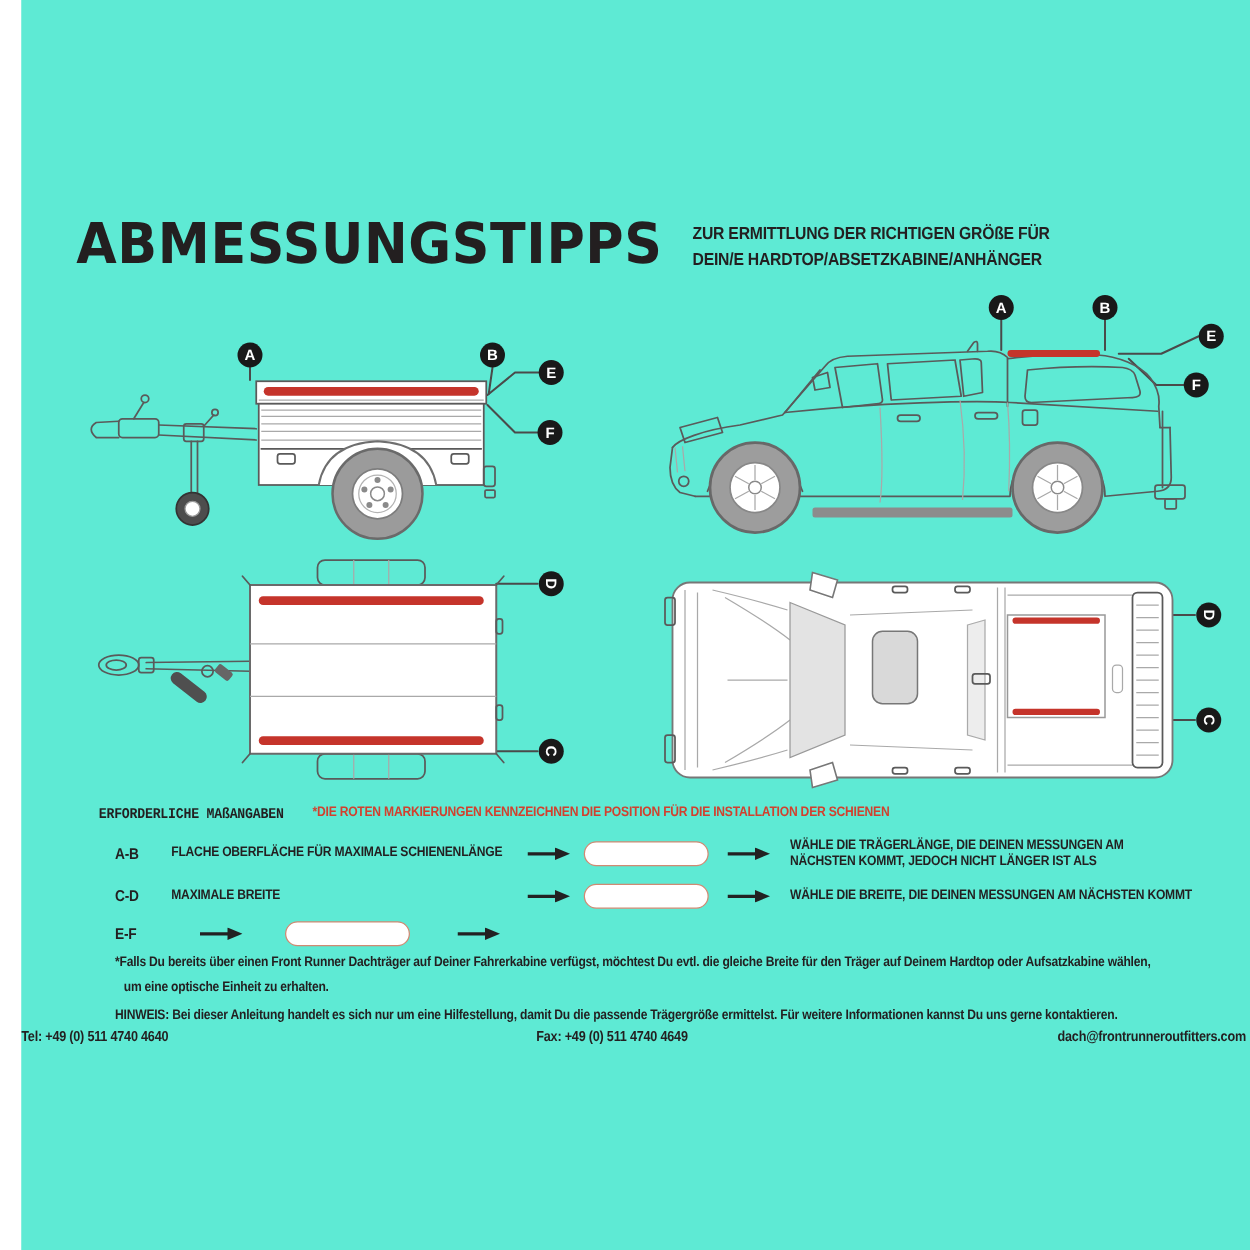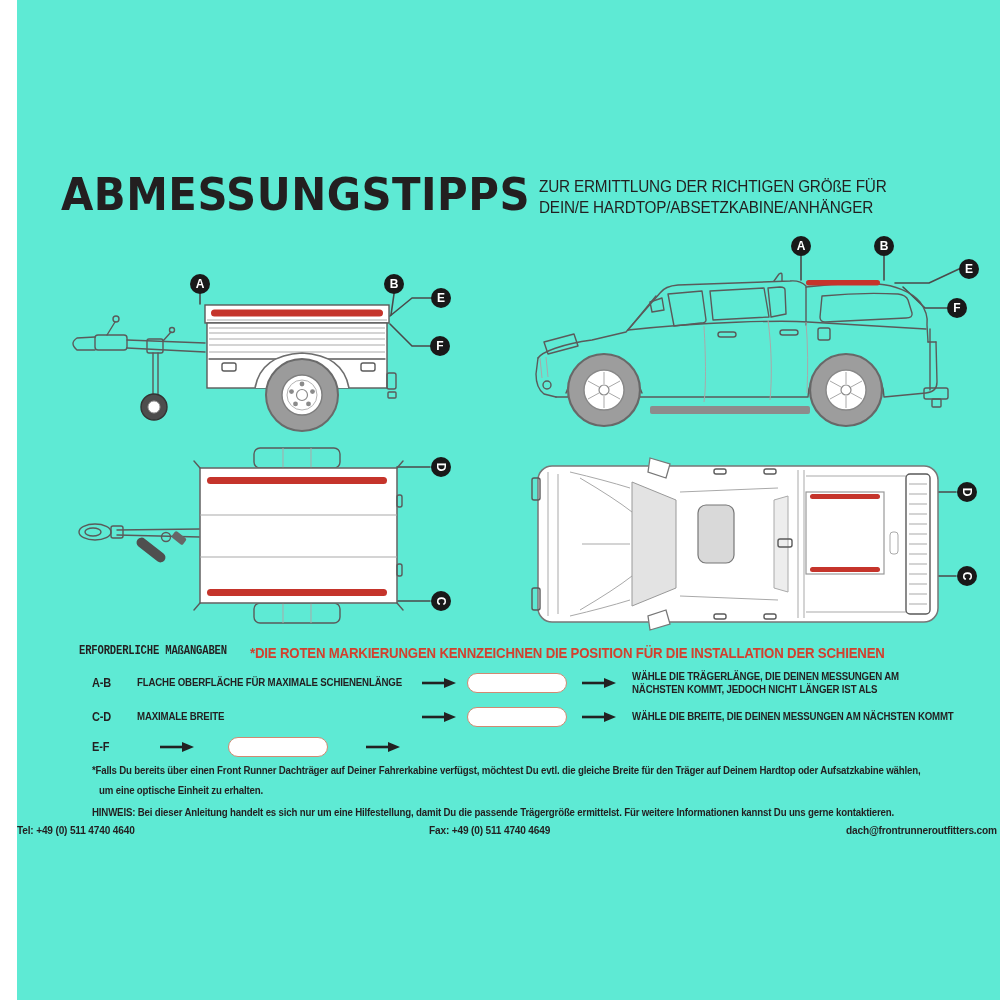--- a/index.html
+++ b/index.html
@@ -4,28 +4,28 @@
 <style>
   html,body{margin:0;padding:0;background:#fff;}
   #page{position:relative;width:1000px;height:1000px;background:#5eead4;overflow:hidden;
         font-family:"Liberation Sans","DejaVu Sans",sans-serif;color:#231f20;margin-left:17px;}
   .abs{position:absolute;}
   .cond{display:inline-block;transform:scaleX(0.88);transform-origin:0 50%;white-space:nowrap;letter-spacing:-0.2px;}
   .cond9{display:inline-block;transform:scaleX(0.9);transform-origin:0 50%;white-space:nowrap;letter-spacing:-0.2px;}
 
   #title{left:44px;top:168px;font-family:"DejaVu Sans","Liberation Sans",sans-serif;
          font-size:45px;font-weight:700;letter-spacing:.5px;transform:scaleX(0.93);transform-origin:0 0;color:#231f20;}
-  #subtitle{left:522px;top:176px;font-size:17px;font-weight:400;line-height:21px;color:#231f20;}
+  #subtitle{left:537px;top:176px;font-size:14px;font-weight:700;line-height:21px;color:#231f20;}
 
   .badge{position:absolute;width:20px;height:20px;border-radius:50%;background:#191919;color:#fff;
          font-size:12px;font-weight:700;display:flex;align-items:center;justify-content:center;line-height:20px;}
   .rot90{transform:rotate(90deg);}
 
   .mhead{left:62px;top:644px;font-size:12px;font-weight:700;font-family:Liberation Mono, monospace;}
-  .mnote{left:233px;top:644px;font-size:15px;font-weight:700;color:#d2402e;}
+  .mnote{left:233px;top:644px;font-size:11px;font-weight:700;color:#d2402e;}
 
   .mrow{position:absolute;left:75px;display:flex;align-items:center;}
   .mkey{width:45px;font-size:12.5px;font-weight:700;}
   .mdesc{width:285px;font-size:11px;font-weight:700;line-height:13px;}
   .marr1{width:45px;display:flex;align-items:center;}
   .mpillc{width:115px;display:flex;align-items:center;}
   .mpill{width:100px;height:20px;border:1.5px solid #d08a73;border-radius:11px;background:#fff;box-sizing:border-box;}
   .marr2{width:50px;display:flex;align-items:center;}
   .mres{font-size:11px;font-weight:700;line-height:13px;}
 

